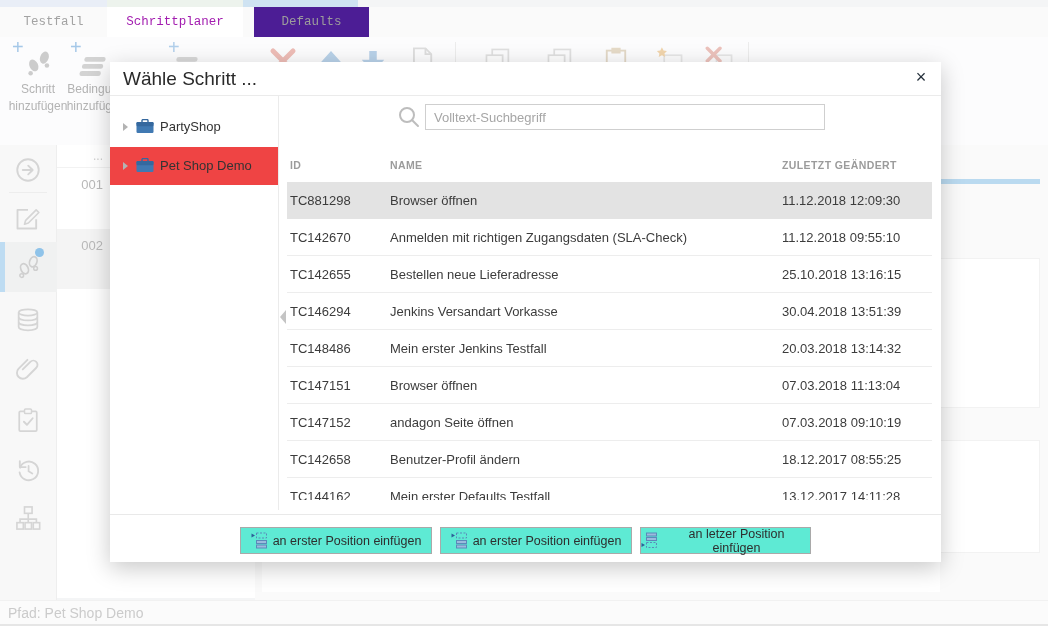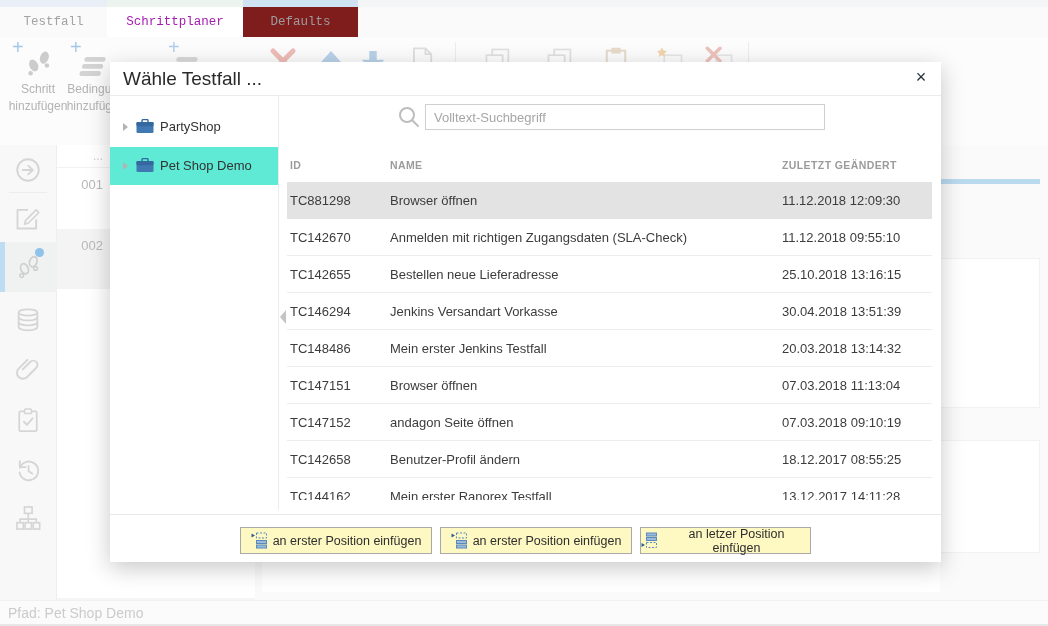--- a/index.html
+++ b/index.html
@@ -15,21 +15,21 @@
   
   .tabstrip-seg { position:absolute; top:0; height:7px; }
   .seg-1 { left:0;   width:107px; background:#e9eef7; }
   .seg-2 { left:107px; width:136px; background:#edf3ed; }
   .seg-3 { left:243px; width:115px; background:#cfe3f2; }
   .tabbar { position:absolute; top:7px; left:0; width:1048px; height:30px; background:#fafafa; }
   .tab { position:absolute; top:0; height:30px; display:flex; align-items:center; justify-content:center;
          font-size:12.5px; color:#a3a3a3; cursor:default;font-family:Liberation Mono, monospace; }
   .tab-1 { left:0; width:107px; background:#fafafa; }
   .tab-2 { left:107px; width:136px; background:#ffffff; color:#a21caf;text-align:right; }
-  .tab-3 { left:243px; width:115px; background:#7f1d1d; color:#9c9c9c; }
+  .tab-3 { left:254px; width:115px; background:#4c1d95; color:#9c9c9c; }
 
   
   .toolbar { position:absolute; top:37px; left:0; width:1048px; height:108px; background:#fcfcfd; }
   .tool-item { position:absolute; text-align:center; color:#b3b3b3; font-size:12px; line-height:17px; }
   .tool-plus { position:absolute; font-size:20px; font-weight:400; color:#a5c8e8; }
   .tb-sep { position:absolute; top:5px; width:1px; height:70px; background:#ececec; }
   .fadeicon { opacity:.85; }
 
   
   .sidebar { position:absolute; left:0; top:145px; width:57px; height:455px;
@@ -65,21 +65,21 @@
   
   .dialog { position:absolute; left:110px; top:62px; width:831px; height:500px; background:#ffffff;
             box-shadow:0 6px 22px rgba(0,0,0,.22); z-index:20; }
   .dlg-title { position:absolute; left:13px; top:6px; font-size:19px; color:#2a2a2a; }
   .dlg-close { position:absolute; right:9px; top:5px; width:22px; height:24px; text-align:center;
                font-size:18px; color:#25303b; cursor:pointer; }
   .dlg-titleline { position:absolute; left:0; top:33px; width:831px; height:1px; background:#ebebeb; }
 
   
   .tree-item { position:absolute; left:0; width:168px; height:38px; font-size:13px; color:#333; }
-  .tree-item.selected { background:#5eead4; }
+  .tree-item.selected { background:#ef4444; }
   .tree-arrow { position:absolute; left:13px; top:15px; width:0; height:0;
                 border-left:5px solid #b3b3b3; border-top:4px solid transparent; border-bottom:4px solid transparent; }
   .tree-case { position:absolute; left:26px; top:11px; }
   .tree-label { position:absolute; left:50px; top:11px; }
   .tree-vline { position:absolute; left:168px; top:33px; width:1px; height:415px; background:#ebebeb; }
   .tree-collapse { position:absolute; left:169px; top:244px; width:10px; height:22px; cursor:pointer; }
   .tree-collapse:before { content:""; position:absolute; left:1px; top:4px; width:0; height:0;
       border-right:6px solid #c4c4c4; border-top:7px solid transparent; border-bottom:7px solid transparent; }
 
   
@@ -97,21 +97,21 @@
   .trow { display:flex; height:37px; align-items:center; font-size:13px; color:#3c3c3c;
           border-bottom:1px solid #ededed; cursor:pointer; }
   .trow.selected { background:#e3e3e3; border-bottom:1px solid #e3e3e3; }
   .c-id { width:103px; padding-left:3px; }
   .c-name { flex:1; }
   .c-date { width:150px; }
   .tbl-header .c-date { width:150px; }
 
   
   .dlg-footline { position:absolute; left:0; top:452px; width:831px; height:1px; background:#e9e9e9; }
-  .dlg-btn { position:absolute; top:465px; height:27px; background:#fef9c3; border:1px solid #a9a9a9;
+  .dlg-btn { position:absolute; top:465px; height:27px; background:#5eead4; border:1px solid #a9a9a9;
              display:flex; align-items:center; justify-content:center; gap:6px;
              font-size:12.5px; color:#2e2e2e; cursor:pointer; font-family:"Liberation Sans", sans-serif; }
   .btn-1 { left:130px; width:192px; }
   .btn-2 { left:330px; width:192px; }
   .btn-3 { left:530px; width:171px; }
 
   svg { display:block; }
 </style>
 </head>
 <body>
@@ -264,21 +264,21 @@
   </div>
 </div>
 
 <div class="main-bg"></div>
 <div class="main-bluebar"></div>
 <div class="main-panel-a"></div>
 <div class="main-panel-b"></div>
 <div class="main-panel-c"></div>
 
 <div class="dialog">
-  <div class="dlg-title">Wähle Testfall ...</div>
+  <div class="dlg-title">Wähle Schritt ...</div>
   <div class="dlg-close">×</div>
   <div class="dlg-titleline"></div>
 
   <div class="tree-item" style="top:46px;">
     <span class="tree-arrow"></span>
     <svg class="tree-case" width="18" height="15" viewBox="0 0 18 15">
       <path d="M6 3 V1.6 a1 1 0 0 1 1-1 h4 a1 1 0 0 1 1 1 V3" fill="none" stroke="#35689e" stroke-width="1.4"></path>
       <rect x="0.5" y="3" width="17" height="11" rx="1.2" fill="#4079b2"></rect>
       <rect x="0.5" y="3" width="17" height="4.2" rx="1.2" fill="#35689e"></rect>
     </svg>
@@ -344,21 +344,21 @@
         <span class="c-name">andagon Seite öffnen</span>
         <span class="c-date">07.03.2018 09:10:19</span>
       </div>
       <div class="trow">
         <span class="c-id">TC142658</span>
         <span class="c-name">Benutzer-Profil ändern</span>
         <span class="c-date">18.12.2017 08:55:25</span>
       </div>
       <div class="trow">
         <span class="c-id">TC144162</span>
-        <span class="c-name">Mein erster Ranorex Testfall</span>
+        <span class="c-name">Mein erster Defaults Testfall</span>
         <span class="c-date">13.12.2017 14:11:28</span>
       </div>
     </div>
   </div>
 
   <div class="dlg-footline"></div>
 
   <button class="dlg-btn btn-1">
     <svg width="16" height="17" viewBox="0 0 16 17">
       <path d="M0.5 1.5 L4 3.5 L0.5 5.5 Z" fill="#2d5e97"></path>

